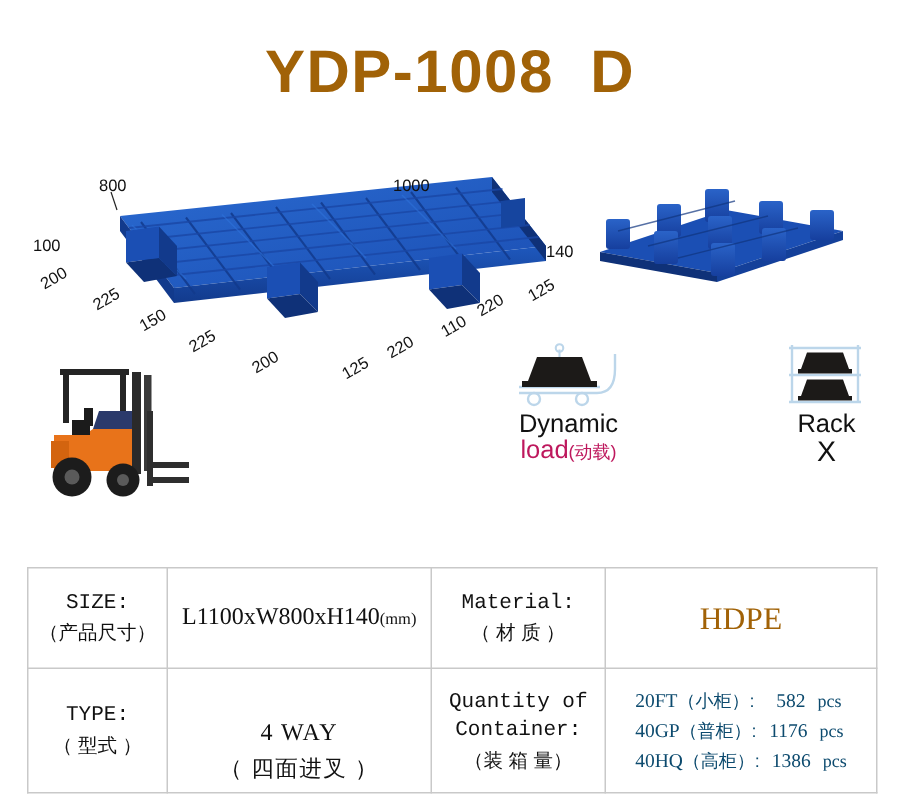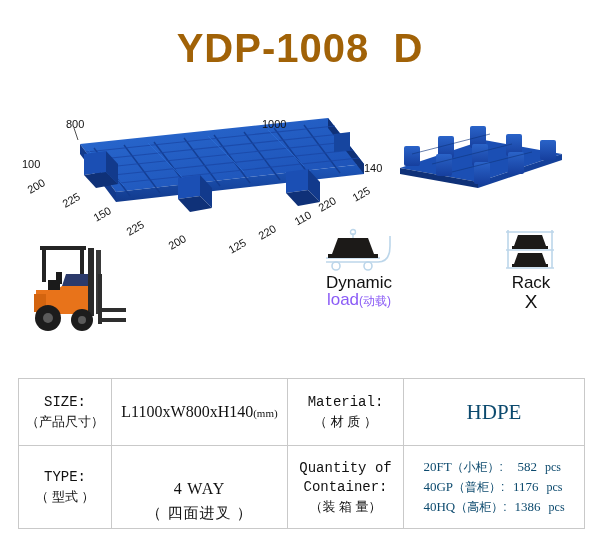--- a/index.html
+++ b/index.html
@@ -68,21 +68,21 @@
     position: absolute;
     font-family: "Liberation Sans", sans-serif;
     font-size: 11px;
     color: #111;
     white-space: nowrap;
   }
 
   
   #load-specs {
     position: absolute;
-    left: 316px;
+    left: 336px;
     top: 132px;
     width: 258px;
     height: 110px;
     text-decoration: underline;
   }
   .load-item {
     position: absolute;
     top: 0;
     width: 86px;
     text-align: center;
@@ -99,21 +99,21 @@
     font-family: "Liberation Sans", sans-serif;
     font-size: 17px;
     line-height: 17px;
     color: #111;
     white-space: nowrap;
   }
   .load-label-2 {
     font-family: "Liberation Sans", sans-serif;
     font-size: 17px;
     line-height: 18px;
-    color: #8b5cf6;
+    color: #be185d;
     white-space: nowrap;
   }
   .load-label-2 .cn {
     font-size: 12px;
   }
   .load-value {
     font-family: "Liberation Sans", sans-serif;
     font-size: 19px;
     line-height: 22px;
     color: #111;
@@ -163,21 +163,21 @@
     line-height: 21px;
     color: #111;
     white-space: nowrap;
   }
   .val-serif .small {
     font-size: 11px;
   }
   .val-big {
     font-family: "Liberation Serif", serif;
     font-size: 21px;
-    color: #0c4a6e;
+    color: #a16207;
   }
   .val-type-en {
     font-family: "Liberation Serif", serif;
     font-size: 16px;
     line-height: 24px;
     letter-spacing: 1px;
     margin-top: 28px;
   }
   .val-type-cn {
     font-family: "Liberation Sans", sans-serif;

